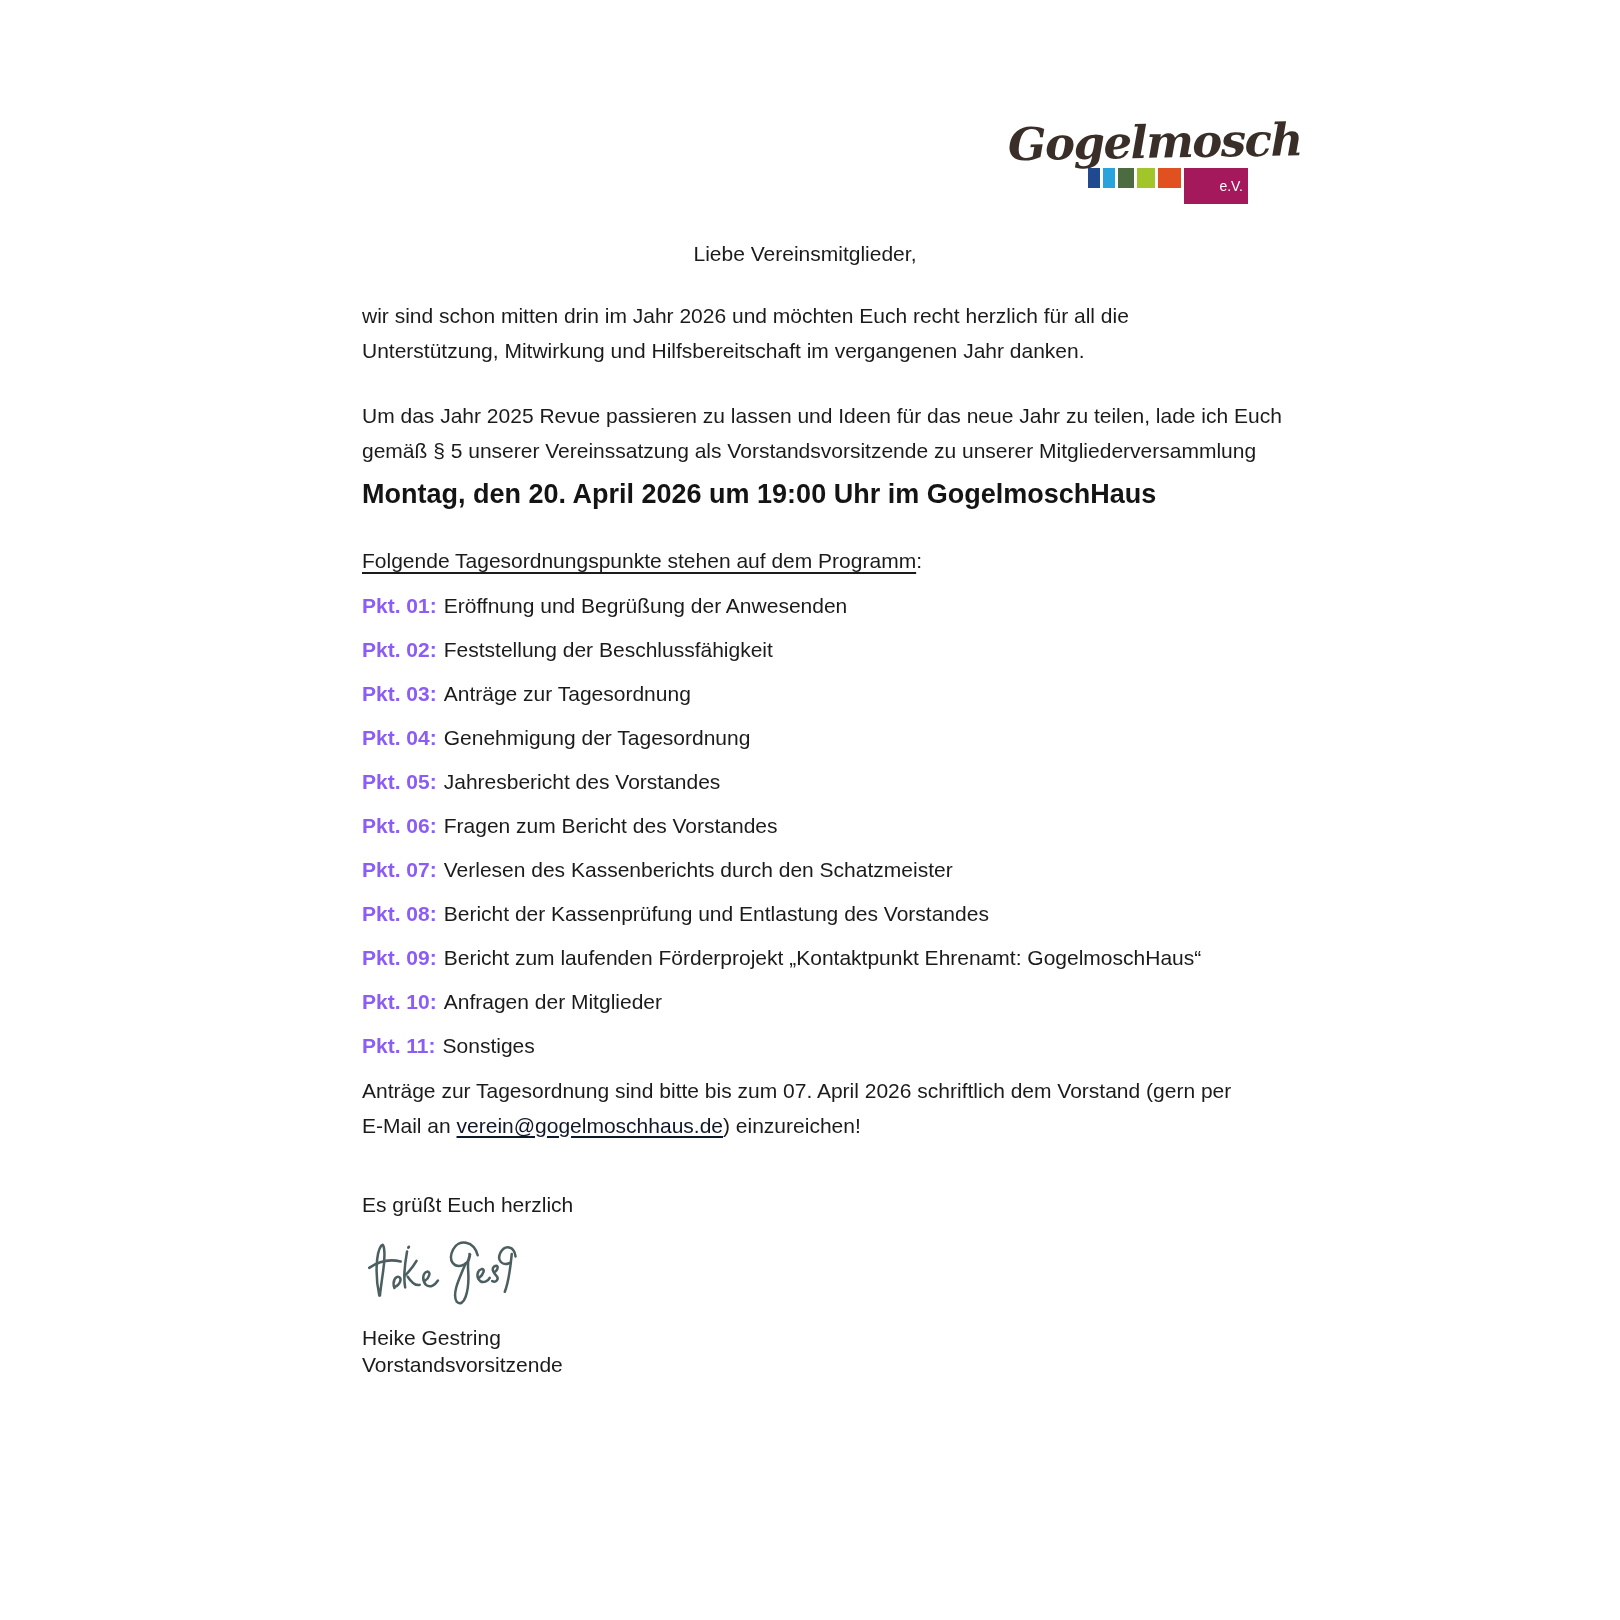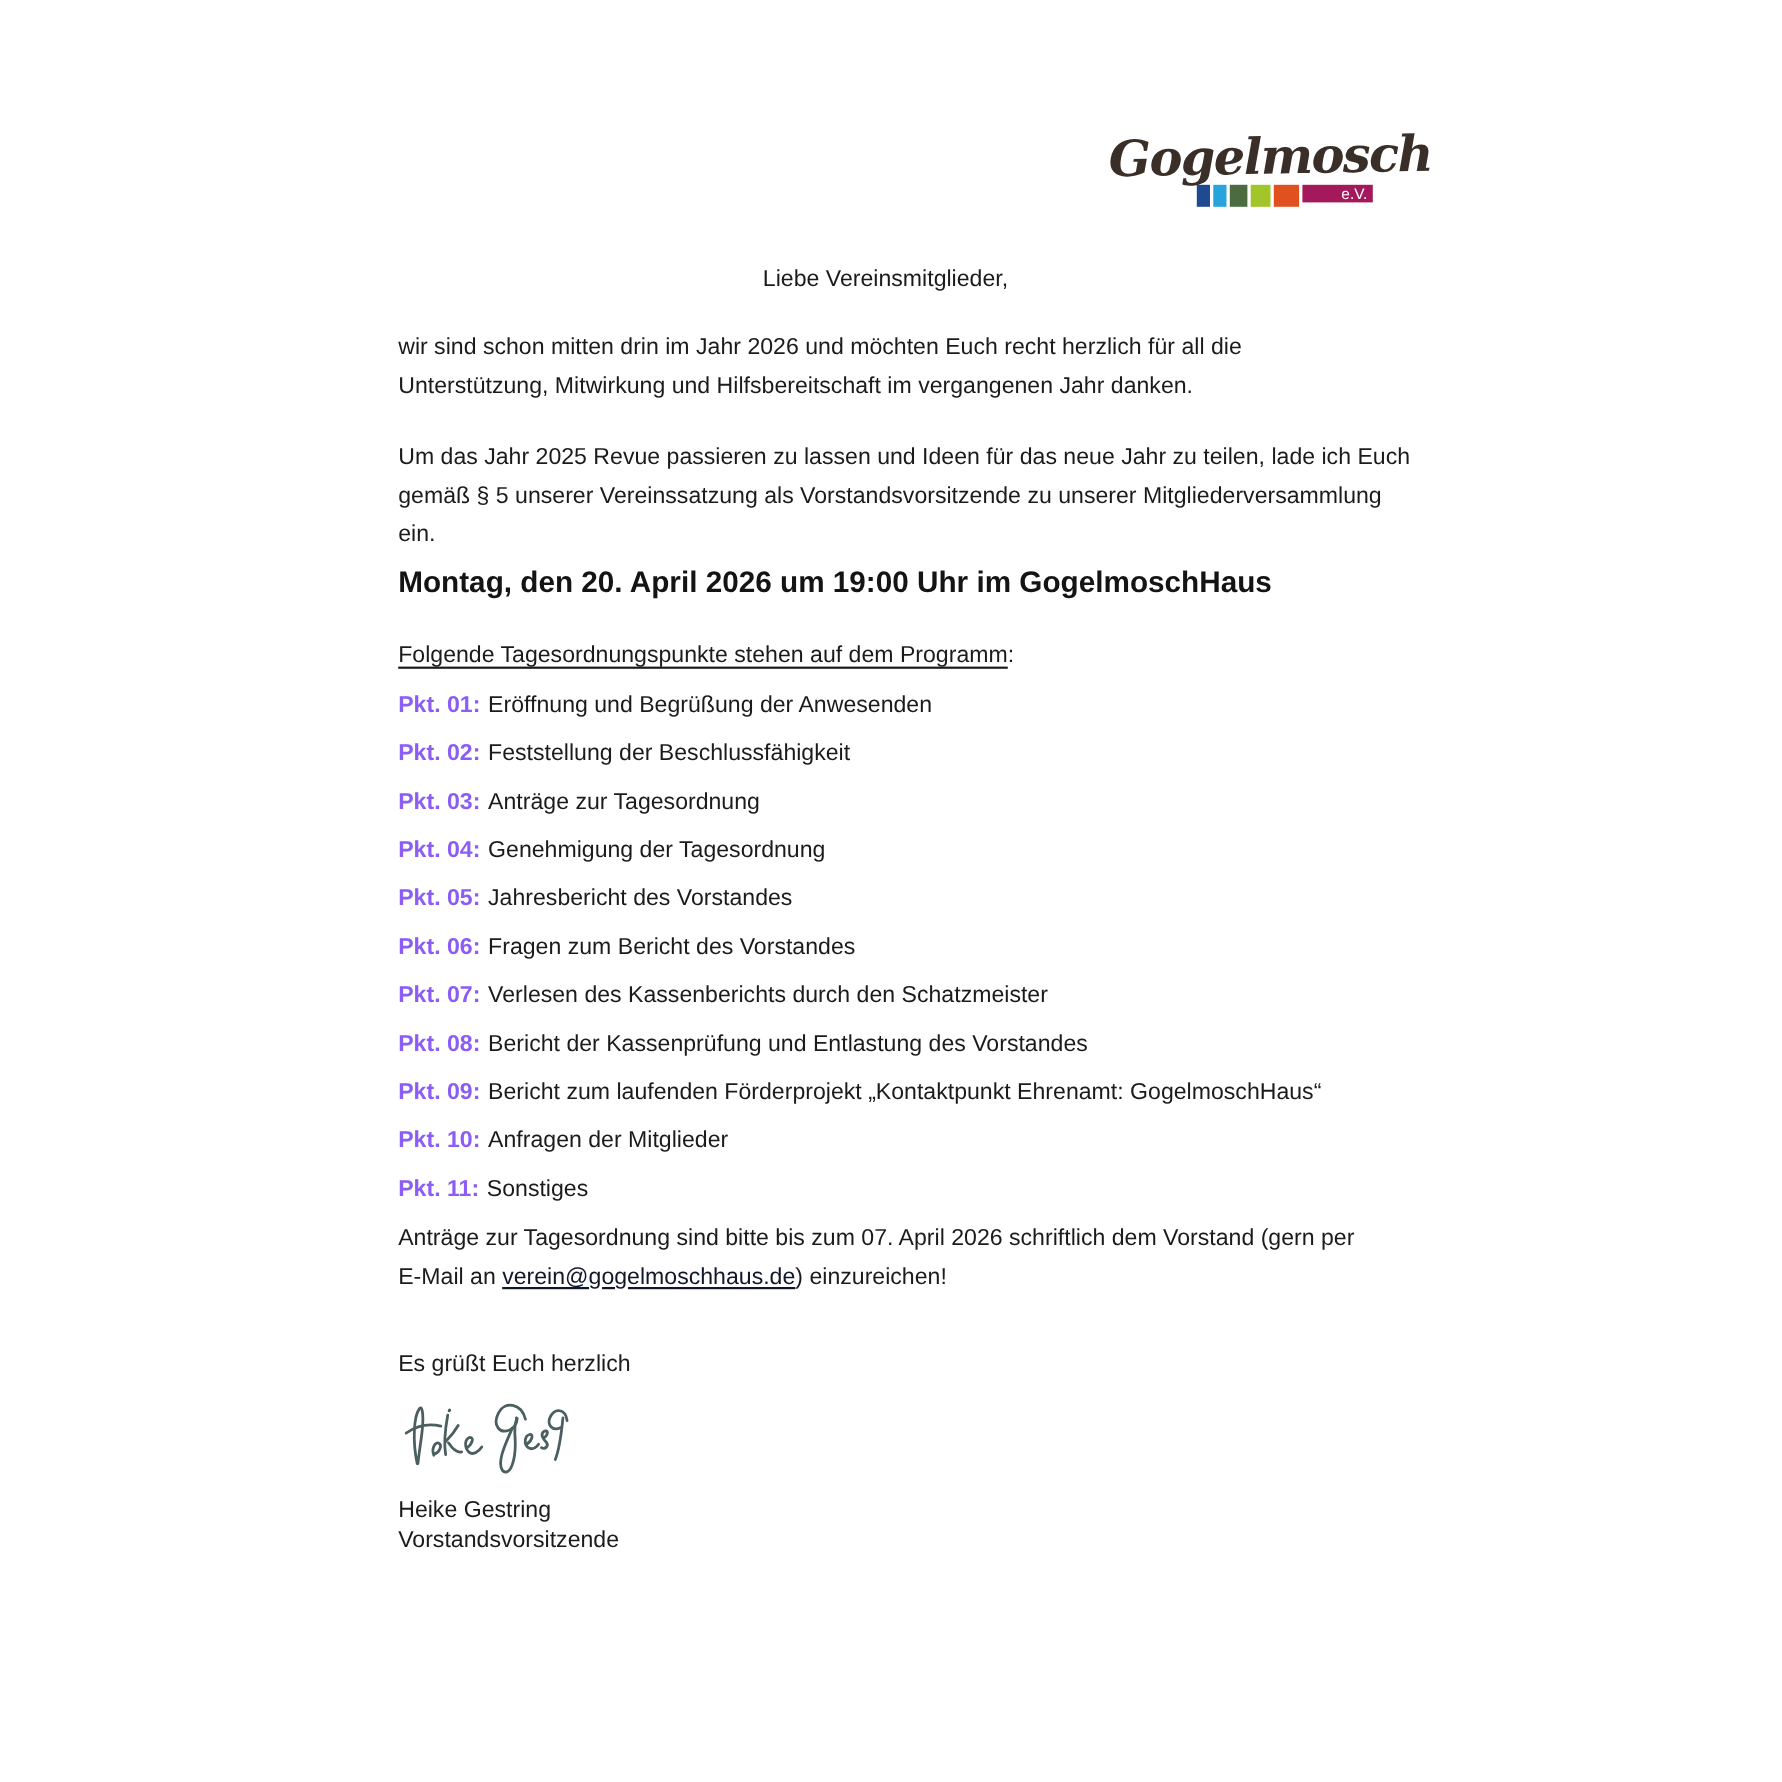--- a/index.html
+++ b/index.html
@@ -23,21 +23,21 @@
     letter-spacing: -1.5px;
     color: #3a2f28;
     transform: rotate(-1deg);
     white-space: nowrap;
   }
   .logo-bar { display: flex; gap: 3px; margin-left: 80px; margin-top: 0px; height: 20px; }
   .sq { display: inline-block; height: 20px; }
   .sq1 { width: 12px; } .sq2 { width: 12px; } .sq3 { width: 16px; }
   .sq4 { width: 18px; } .sq5 { width: 23px; }
   .sq-ev {
-    width: 64px; height: 16px;
+    width: 64px; height: 36px;
     display: flex; align-items: center; justify-content: flex-end;
     padding-right: 5px;
   }
   .sq-ev span { color: #ffffff; font-size: 14px; line-height: 14px; }
 
   
   .content {
     position: absolute; left: 362px; top: 236px; width: 886px;
     font-size: 21px; line-height: 35px;
   }
@@ -81,21 +81,20 @@
   <p class="salutation">Liebe Vereinsmitglieder,</p>
 
   <div class="para">
     <div class="line">wir sind schon mitten drin im Jahr 2026 und möchten Euch recht herzlich für all die</div>
     <div class="line">Unterstützung, Mitwirkung und Hilfsbereitschaft im vergangenen Jahr danken.</div>
   </div>
 
   <div class="para para-invite">
     <div class="line">Um das Jahr 2025 Revue passieren zu lassen und Ideen für das neue Jahr zu teilen, lade ich Euch</div>
     <div class="line">gemäß § 5 unserer Vereinssatzung als Vorstandsvorsitzende zu unserer Mitgliederversammlung</div>
-    <div class="line">ein.</div>
   </div>
 
   <h2 class="meeting">Montag, den 20. April 2026 um 19:00 Uhr im GogelmoschHaus</h2>
 
   <p class="agenda-intro">
     <span class="underlined">Folgende Tagesordnungspunkte stehen auf dem Programm</span><span>:</span>
   </p>
 
   <div>
     <div class="agenda-item"><span class="pkt-label">Pkt. 01:</span><span>Eröffnung und Begrüßung der Anwesenden</span></div>

